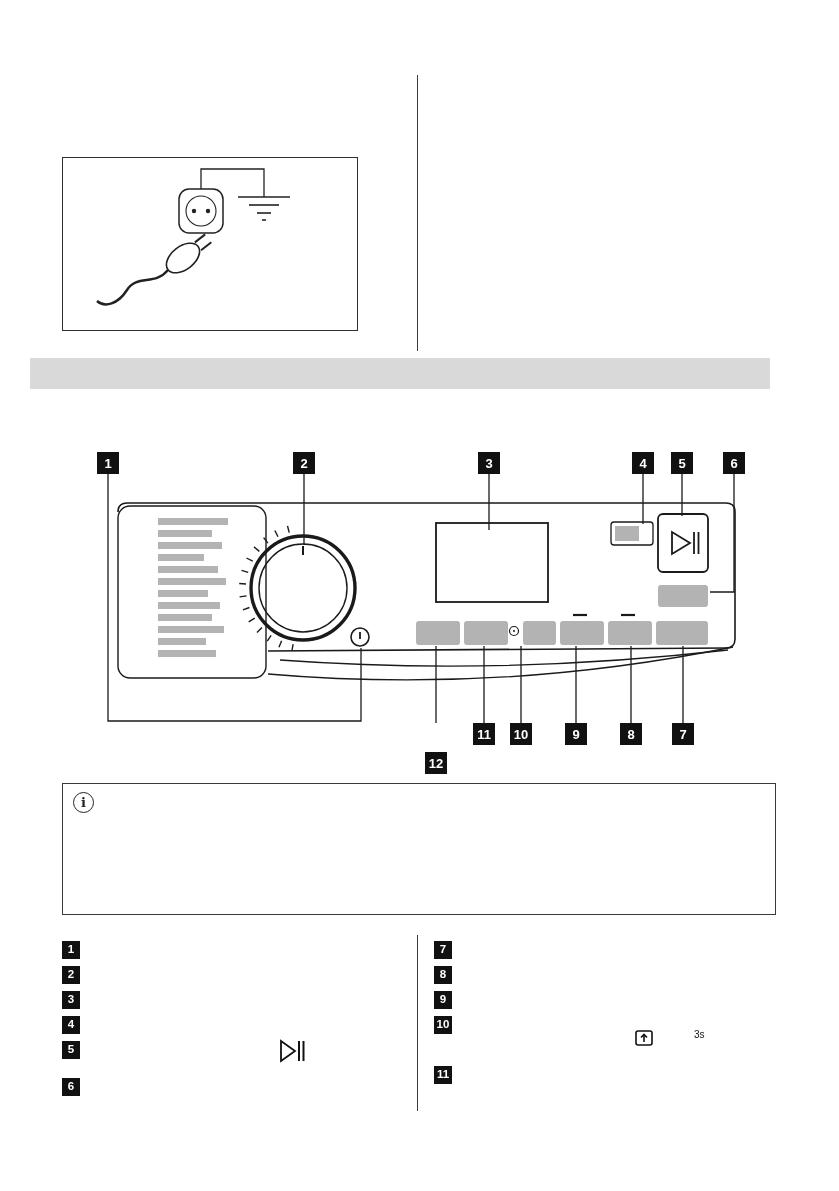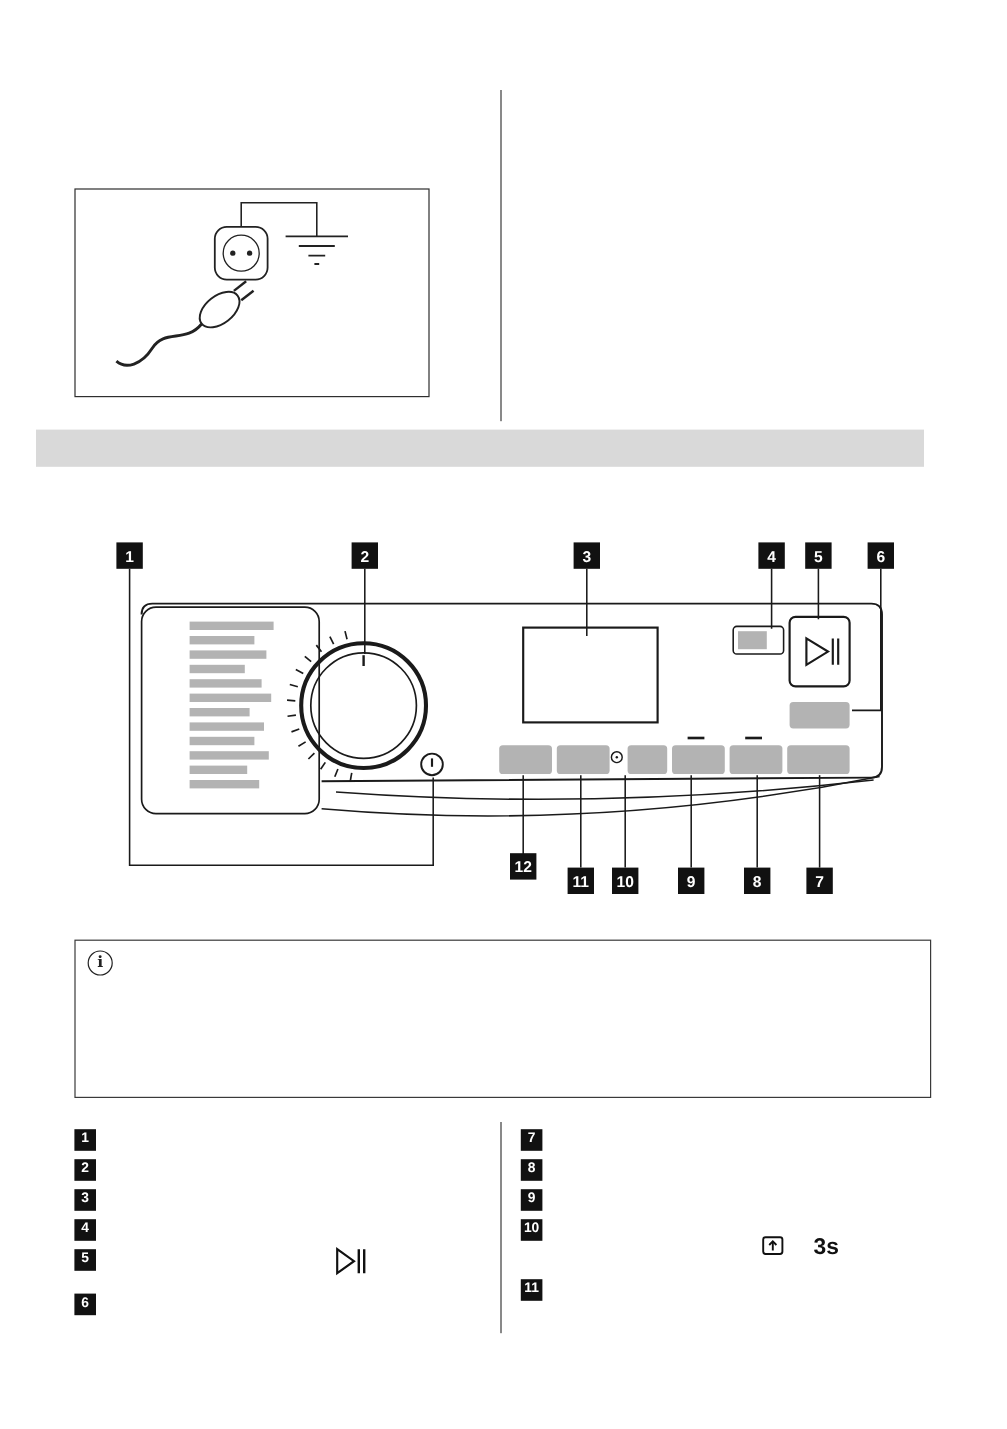--- a/index.html
+++ b/index.html
@@ -13,21 +13,21 @@
            display:flex;align-items:center;justify-content:center;
            font-size:13px;font-weight:bold;line-height:1;}
   .legend-num{position:absolute;width:18px;height:18px;background:#111;color:#fff;
               display:flex;align-items:center;justify-content:center;
               font-size:11.5px;font-weight:bold;line-height:1;}
   .info-box{position:absolute;left:62px;top:783px;width:712px;height:130px;border:1.2px solid #3a3a3a;}
   .info-icon{position:absolute;left:10px;top:8px;width:19px;height:19px;border:1.6px solid #222;
              border-radius:50%;display:flex;align-items:center;justify-content:center;
              font-family:"DejaVu Serif",serif;font-weight:bold;font-size:13px;color:#222;}
   .inline-icon{position:absolute;}
-  .hold-label{position:absolute;left:678px;top:1029px;font-size:19px;font-weight:bold;color:#111;}
+  .hold-label{position:absolute;left:694px;top:1029px;font-size:10px;font-weight:normal;color:#111;}
 </style>
 </head>
 <body>
 
 <div class="page">
 
   <div class="vline" style="left:417px;top:75px;height:276px;"></div>
 
   <div class="figure-box">
     <svg width="292" height="169" viewBox="0 0 292 169">
@@ -149,21 +149,21 @@
     </g>
   </svg>
 
   <div class="callout" style="left:97px;top:452px;">1</div>
   <div class="callout" style="left:293px;top:452px;">2</div>
   <div class="callout" style="left:478px;top:452px;">3</div>
   <div class="callout" style="left:632px;top:452px;">4</div>
   <div class="callout" style="left:671px;top:452px;">5</div>
   <div class="callout" style="left:723px;top:452px;">6</div>
 
-  <div class="callout" style="left:425px;top:711px;">12</div>
+  <div class="callout" style="left:425px;top:752px;">12</div>
   <div class="callout" style="left:473px;top:723px;">11</div>
   <div class="callout" style="left:510px;top:723px;">10</div>
   <div class="callout" style="left:565px;top:723px;">9</div>
   <div class="callout" style="left:620px;top:723px;">8</div>
   <div class="callout" style="left:672px;top:723px;">7</div>
 
   <div class="info-box">
     <div class="info-icon">
       <span>i</span>
     </div>

